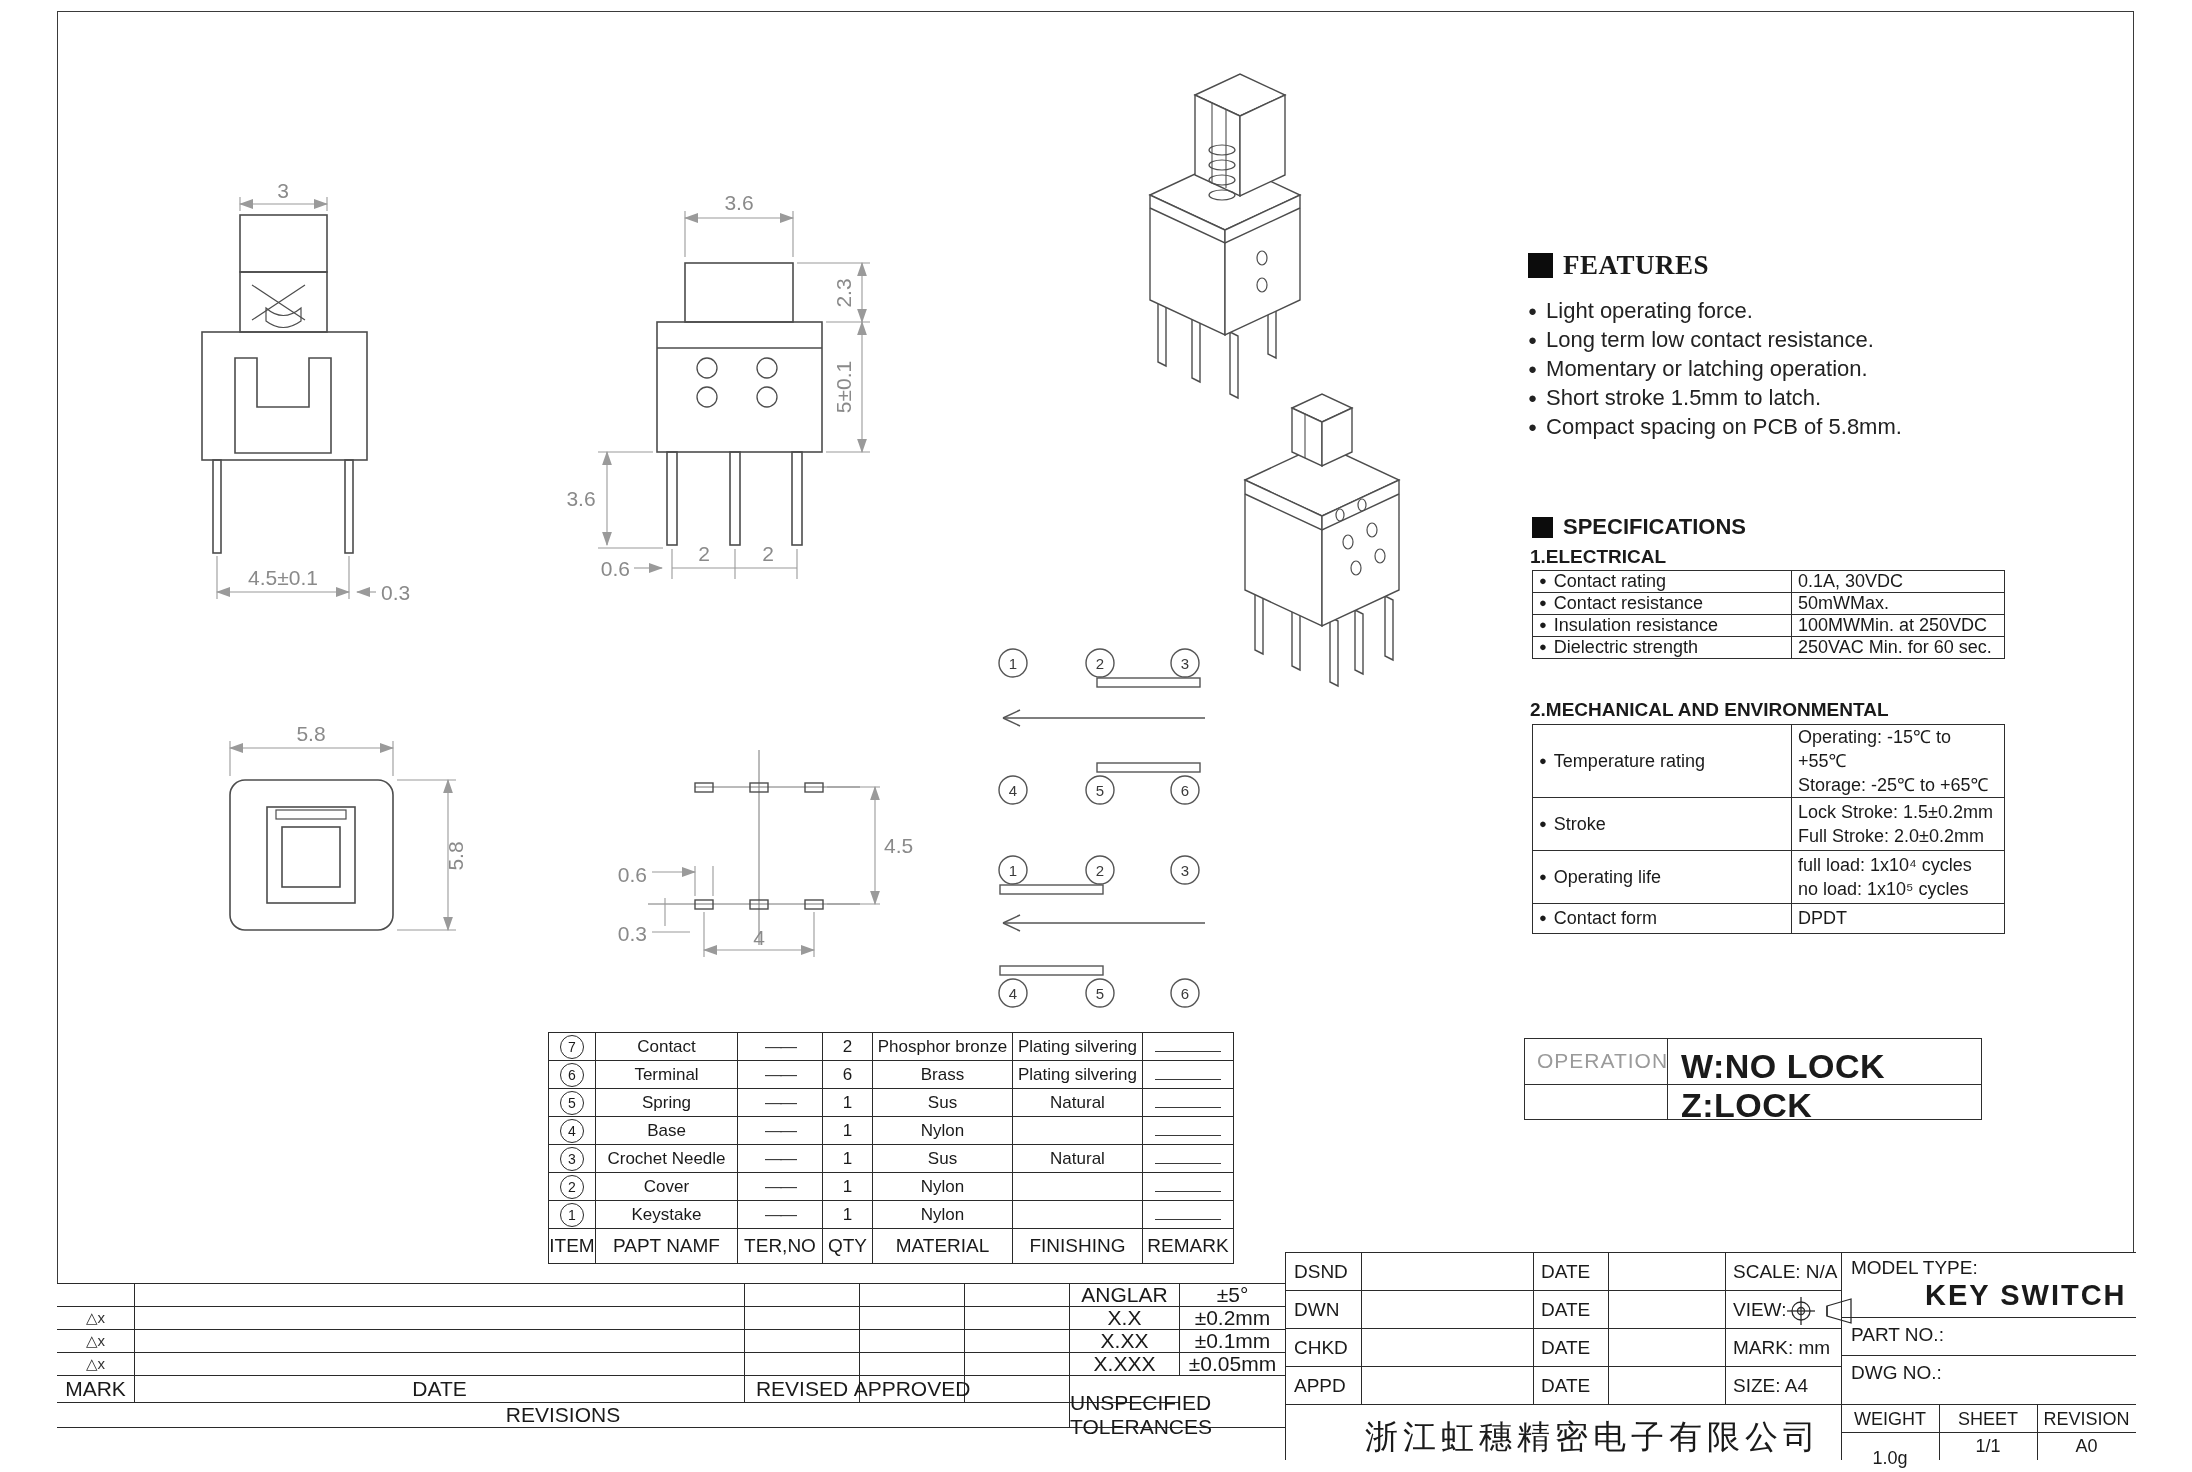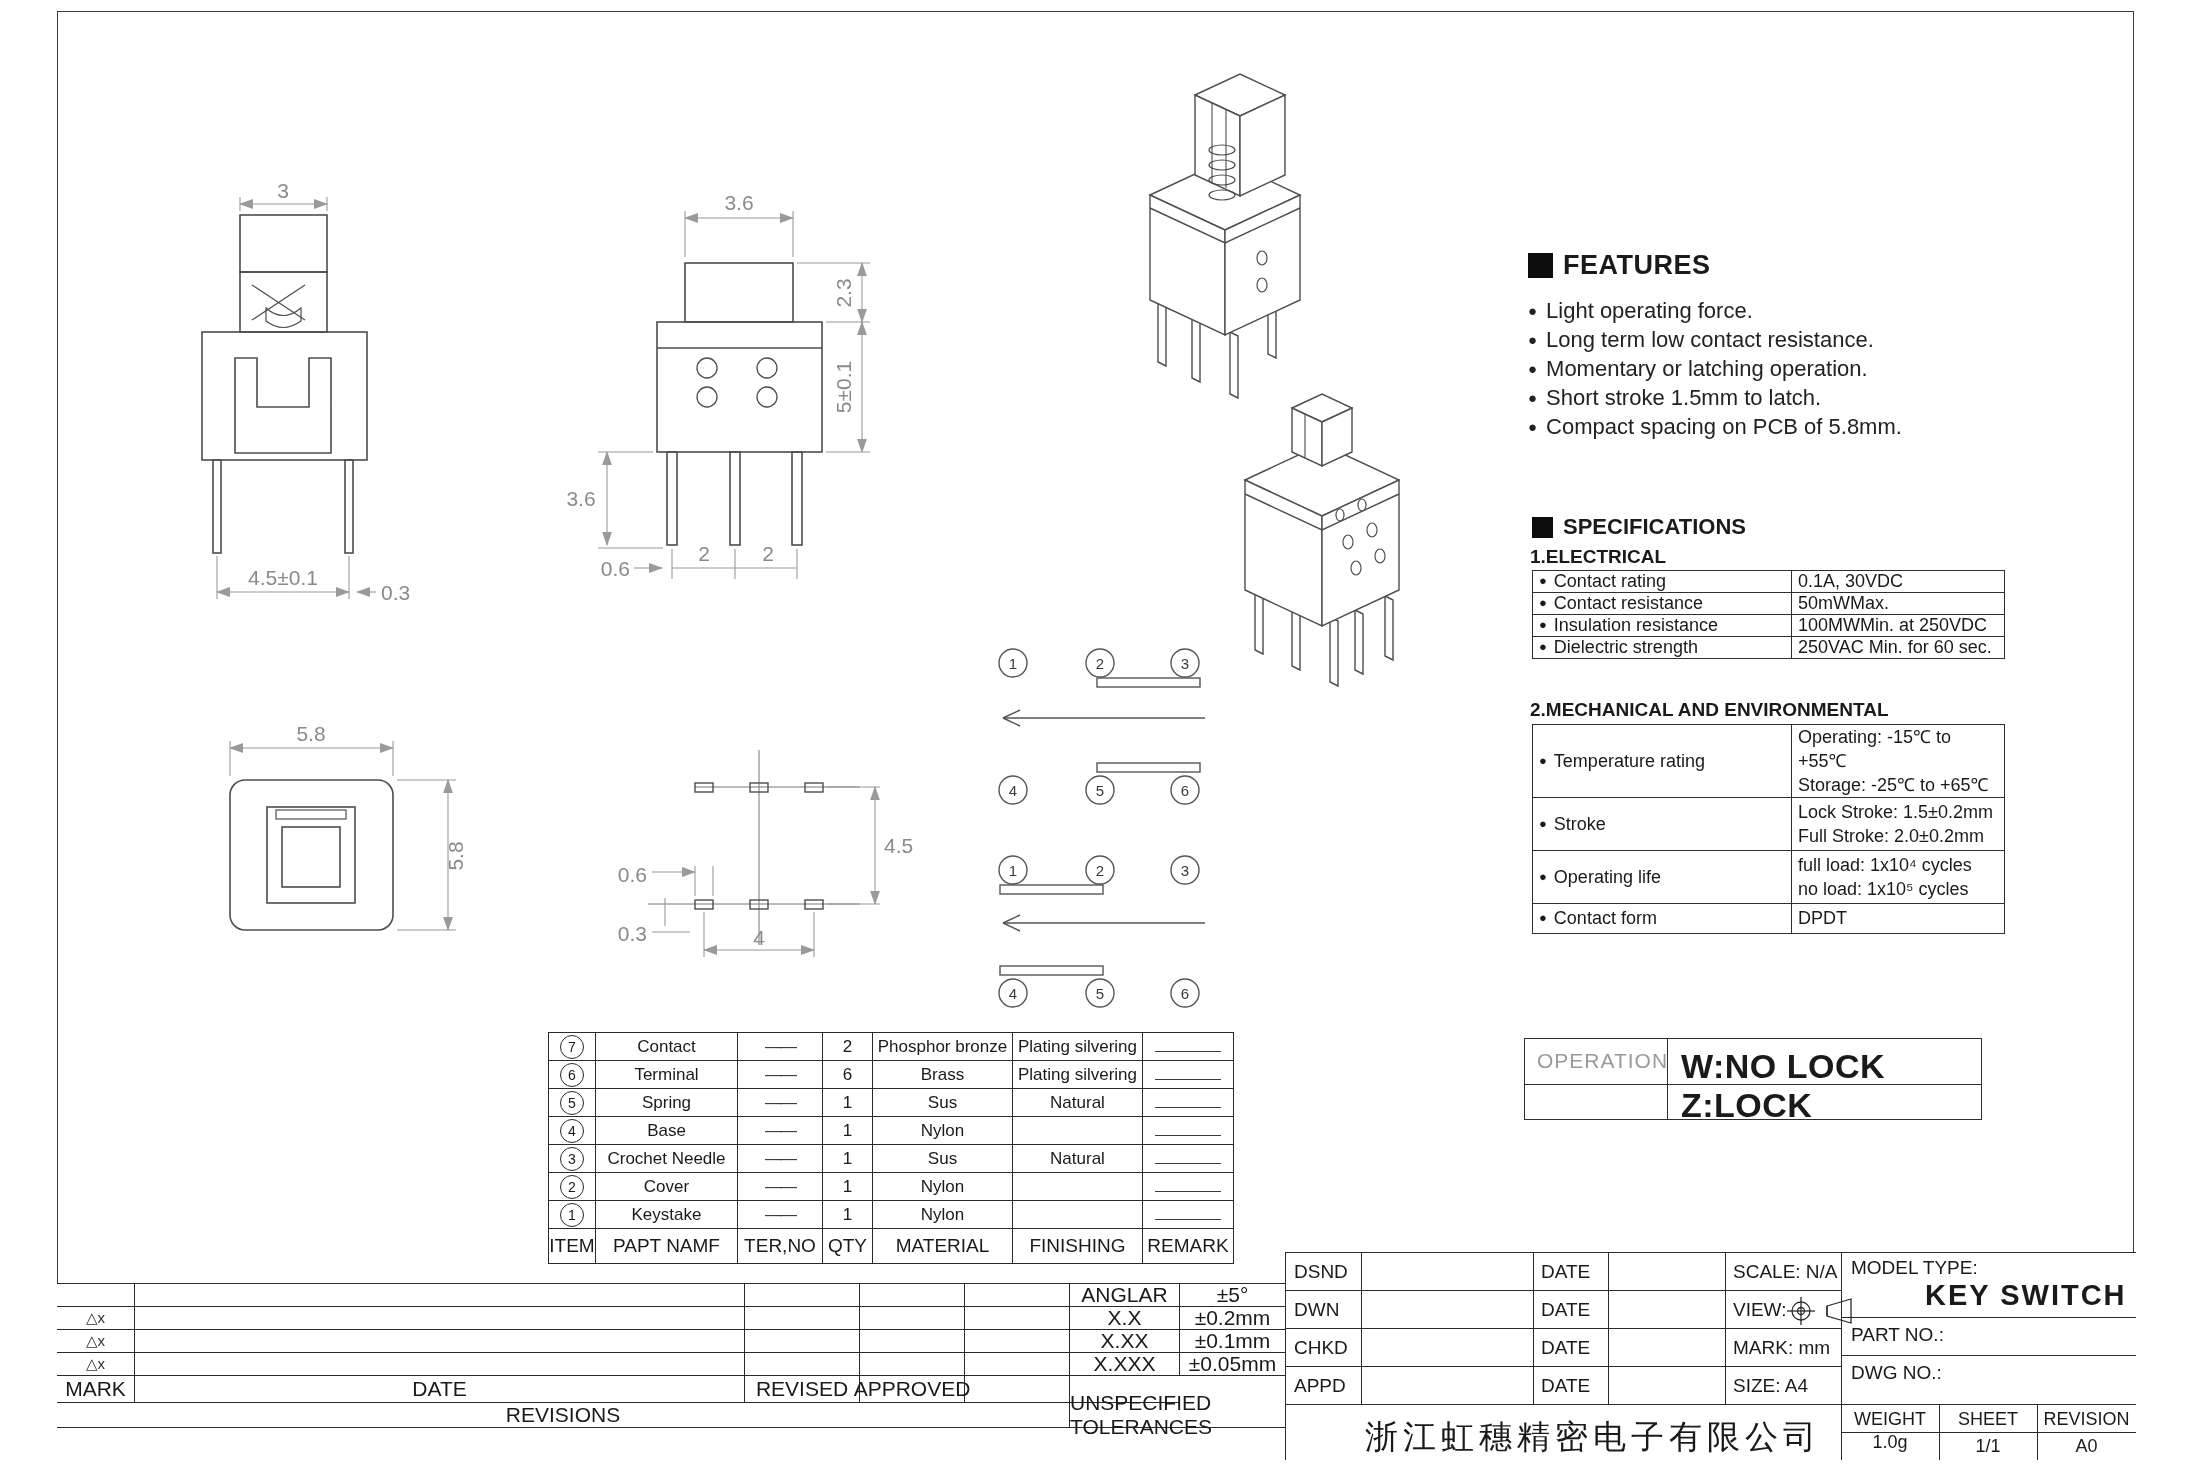--- a/index.html
+++ b/index.html
@@ -6,21 +6,21 @@
   .page{position:relative;width:2192px;height:1472px;background:#ffffff;overflow:hidden;
         font-family:"Liberation Sans",sans-serif;color:#1a1a1a;}
   .border-rect{position:absolute;left:57px;top:11px;width:2077px;height:1447px;
                border:1.6px solid #3a3a3a;box-sizing:border-box;}
   .abs{position:absolute;}
   svg text{font-family:"Liberation Sans",sans-serif;}
   .dimtxt{fill:#8a8a8a;font-size:21px;}
   .schnum{fill:#3a3a3a;font-size:15px;}
 
   
-  .feat-title-row{position:absolute;left:1528px;top:250px;display:flex;align-items:center;}
+  .feat-title-row{position:absolute;left:1528px;top:250px;display:flex;align-items:center;font-family:Liberation Serif, serif;}
   .sq{width:25px;height:25px;background:#0c0c0c;display:inline-block;margin-right:10px;}
   .sq.small{width:21px;height:21px;}
   .feat-title{font-size:27px;font-weight:bold;letter-spacing:.5px;}
   .feat-list{position:absolute;left:1528px;top:298px;width:470px;}
   .feat-item{display:flex;align-items:baseline;font-size:22px;height:29px;color:#222;}
   .feat-item .blt{font-size:15px;margin-right:9px;position:relative;top:-2px;}
 
   
   .spec-title-row{position:absolute;left:1532px;top:514px;display:flex;align-items:center;}
   .spec-title{font-size:22px;font-weight:bold;}
@@ -570,17 +570,17 @@
     <span style="left:448px;top:85px">MARK: mm</span>
     <span style="left:448px;top:123px">SIZE: A4</span>
     <span style="left:566px;top:5px">MODEL TYPE:</span>
     <span class="model-big" style="left:640px;top:27px">KEY SWITCH</span>
     <span style="left:566px;top:72px">PART NO.:</span>
     <span style="left:566px;top:110px">DWG NO.:</span>
     <span class="company" style="left:20px;top:163px;width:516px">浙江虹穗精密电子有限公司</span>
     <span class="small" style="left:556px;top:157px;width:98px;text-align:center">WEIGHT</span>
     <span class="small" style="left:654px;top:157px;width:98px;text-align:center">SHEET</span>
     <span class="small" style="left:752px;top:157px;width:99px;text-align:center">REVISION</span>
-    <span class="small" style="left:556px;top:180px;width:98px;text-align:center">1.0g</span>
+    <span class="small" style="left:556px;top:196px;width:98px;text-align:center">1.0g</span>
     <span class="small" style="left:654px;top:184px;width:98px;text-align:center">1/1</span>
     <span class="small" style="left:752px;top:184px;width:99px;text-align:center">A0</span>
   </div>
 </div>
 
 </body></html>

